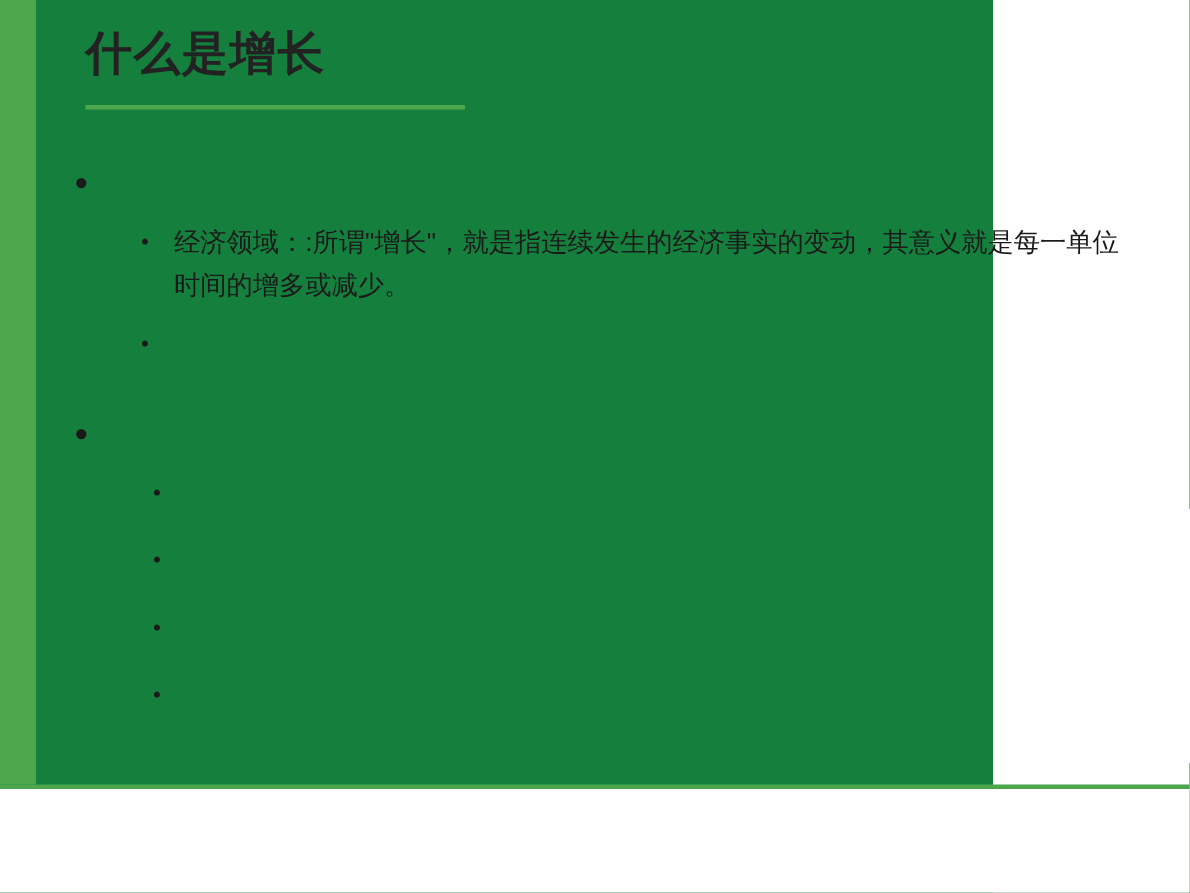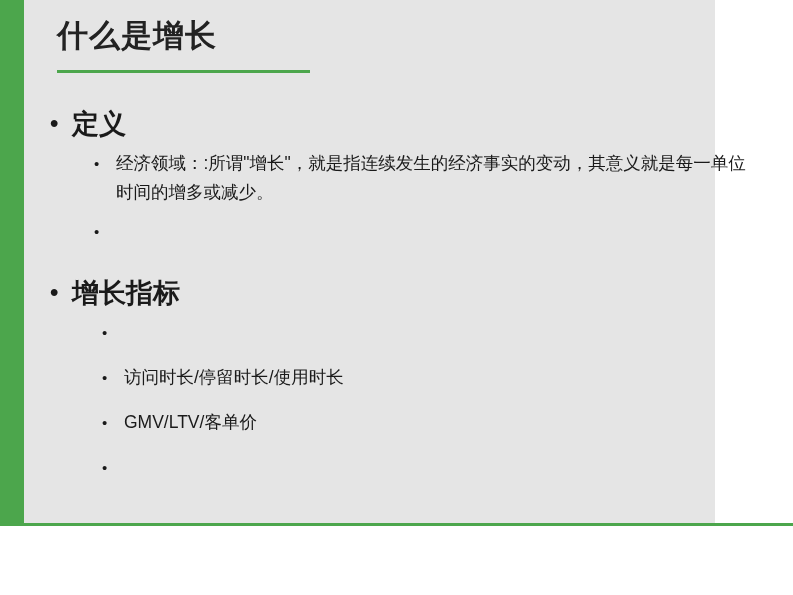--- a/index.html
+++ b/index.html
@@ -9,23 +9,23 @@
   body {
     width: 793px;
     height: 595px;
     background: #ffffff;
     font-family: "Liberation Sans", sans-serif;
     overflow: hidden;
     position: relative;
   }
   .slide {
     position: relative;
-    width: 715px;
+    width: 662px;
     height: 595px;
-    background: #e5e5e5;
+    background: #15803d;
     text-decoration: underline;
   }
   
   .left-bar {
     position: absolute;
     left: 0;
     top: 0;
     width: 24px;
     height: 523px;
     background: #4ca64c;
@@ -131,49 +131,45 @@
 
   <div class="left-bar"></div>
 
   <div class="title">什么是增长</div>
   <div class="title-rule"></div>
 
   <div class="content">
 
     <div class="l1">
       <span class="bullet">•</span>
-      <span class="txt">定义</span>
     </div>
     <div class="l2-group group1">
       <div class="l2">
         <span class="bullet">•</span>
         <span class="txt">经济领域：:所谓"增长"，就是指连续发生的经济事实的变动，其意义就是每一单位时间的增多或减少。</span>
       </div>
       <div class="l2">
         <span class="bullet">•</span>
       </div>
     </div>
 
     <div class="spacer"></div>
 
     <div class="l1">
       <span class="bullet">•</span>
-      <span class="txt">增长指标</span>
     </div>
     <div class="l2-group group2">
       <div class="l2">
         <span class="bullet">•</span>
       </div>
       <div class="l2">
         <span class="bullet">•</span>
-        <span class="txt">访问时长/停留时长/使用时长</span>
       </div>
       <div class="l2">
         <span class="bullet">•</span>
-        <span class="txt">GMV/LTV/客单价</span>
       </div>
       <div class="l2">
         <span class="bullet">•</span>
       </div>
     </div>
 
   </div>
 
   <div class="footer-rule"></div>
   <div class="footer">

